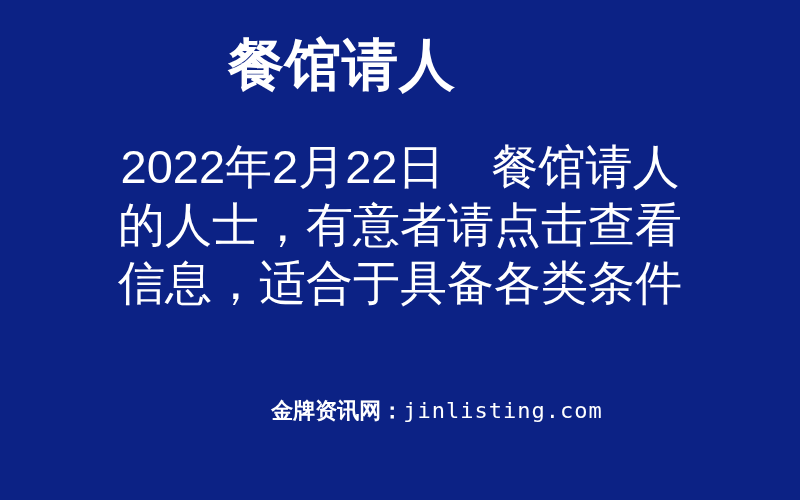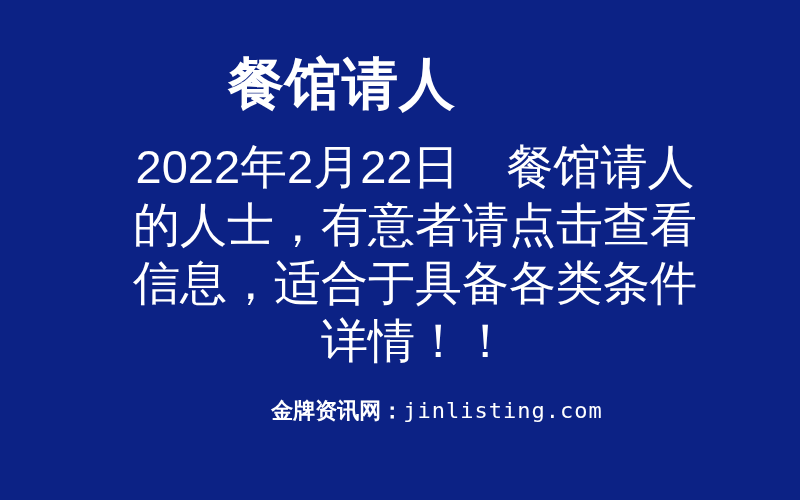--- a/index.html
+++ b/index.html
@@ -15,38 +15,37 @@
   .poster {
     position: relative;
     width: 800px;
     height: 500px;
     background: #0c2285;
     box-sizing: border-box;
     overflow: hidden;
   }
   .title {
     position: absolute;
-    top: 51px;
+    top: 32px;
     left: 0;
     width: 684px;
     text-align: center;
     color: #ffffff;
     font-size: 56px;
     font-weight: bold;
     line-height: 1.18;
     letter-spacing: 1px;
     white-space: nowrap;
   }
   .body-block {
     position: absolute;
     top: 138px;
     left: 110px;
     width: 580px;
     text-align: center;
-    margin-left: 15px;
   }
   .body-line {
     color: #ffffff;
     font-size: 47px;
     font-weight: normal;
     line-height: 58px;
     white-space: pre;
     letter-spacing: 0px;
   }
   .footer {
@@ -79,20 +78,19 @@
 <body>
 
 <div class="poster">
 
   <div class="title">餐馆请人</div>
 
   <div class="body-block">
     <div class="body-line">2022年2月22日　餐馆请人</div>
     <div class="body-line">的人士，有意者请点击查看</div>
     <div class="body-line">信息，适合于具备各类条件</div>
-    <div class="body-line">详情！！</div>
   </div>
 
   <div class="footer">
     <span class="footer-label">金牌资讯网：</span><span class="footer-url">jinlisting.com</span>
   </div>
 
 </div>
 
 </body></html>

